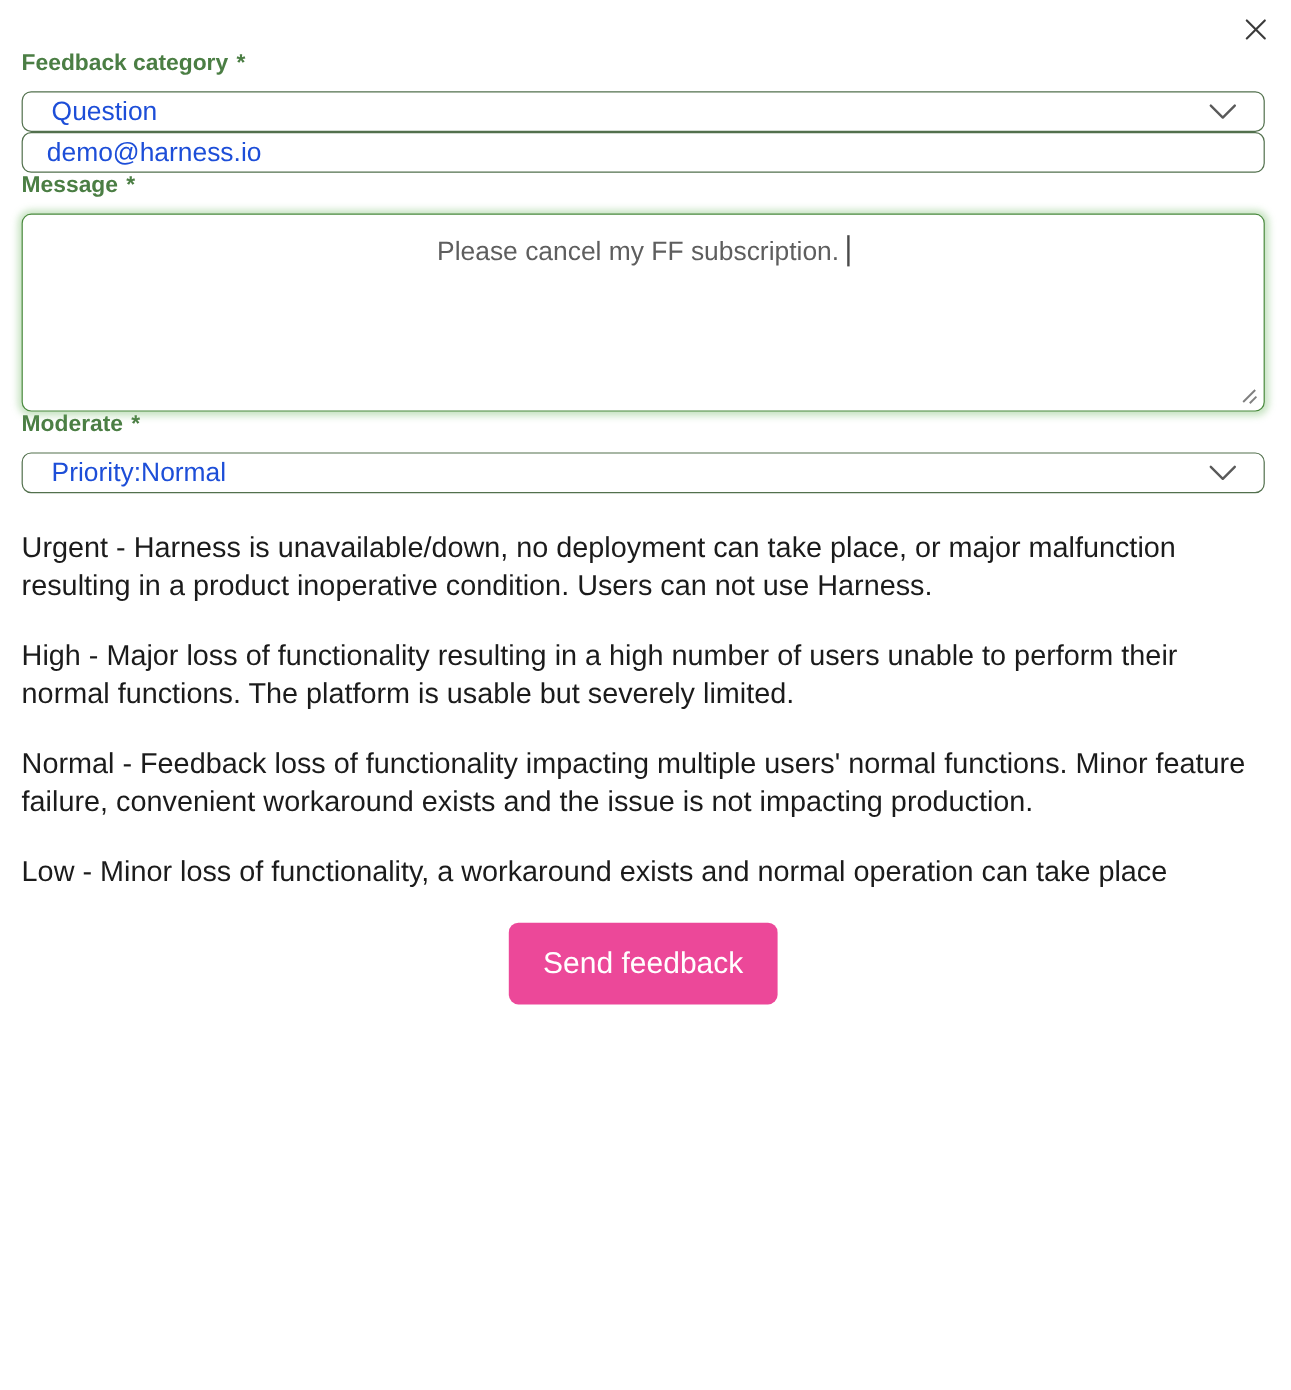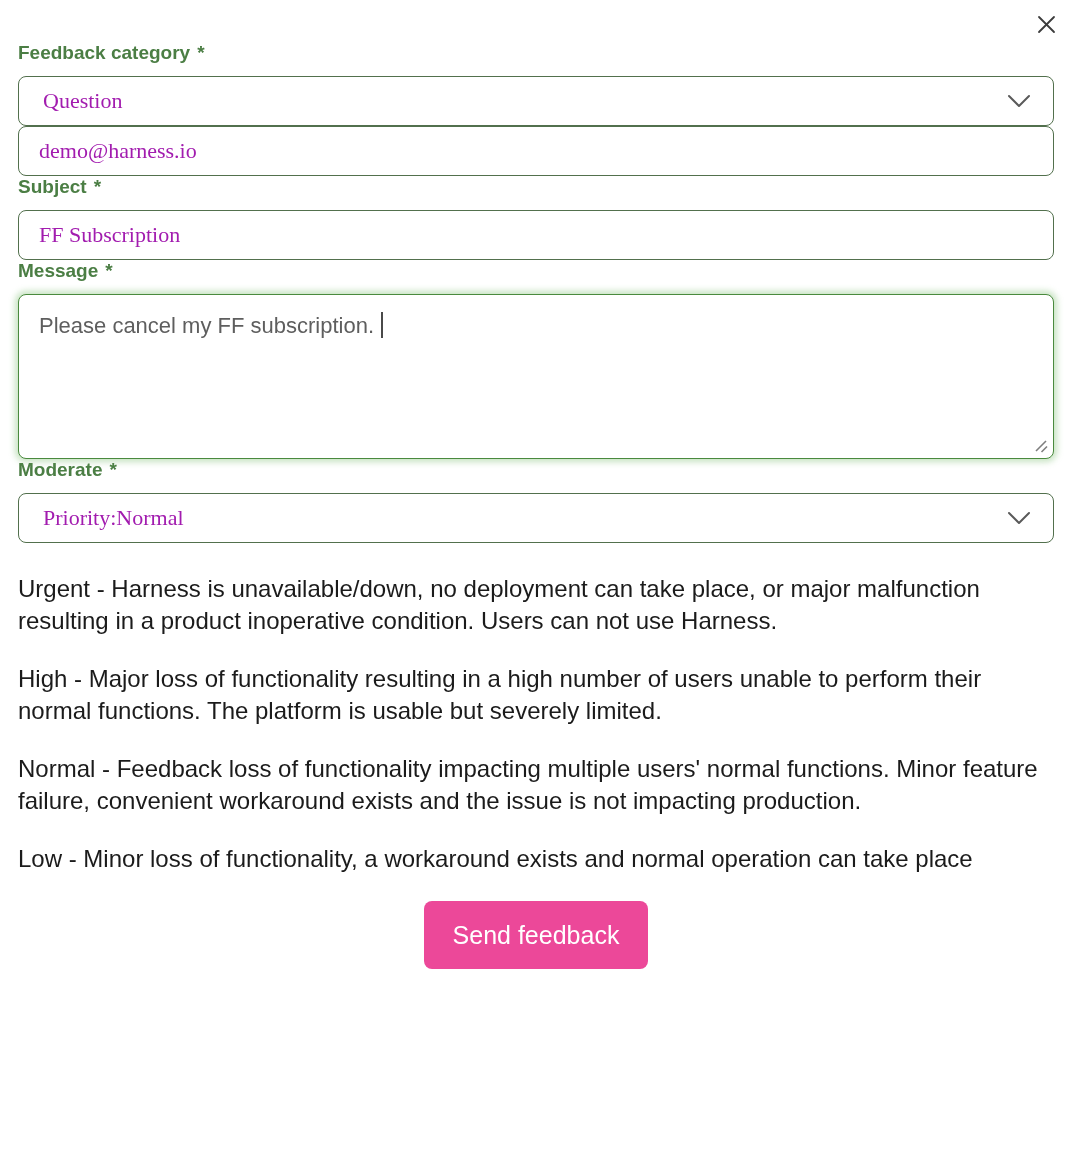--- a/index.html
+++ b/index.html
@@ -17,41 +17,42 @@
     display: flex; align-items: center; justify-content: center;
   }
   .content { padding: 42px 22px 0 18px; }
   .form-group { }
   .field-label {
     font-size: 19px; font-weight: bold; color: #4b7e44;
     line-height: 22px; margin-bottom: 12px;
   }
   .field-label .req { margin-left: 7px; }
   .text-input, .select-box {
-    width: 100%; height: 50px;
+    width: 100%; height: 34px;
     border: 1px solid #52704d; border-radius: 8px;
     background: #ffffff;
-    font-family: Liberation Serif, serif;
-    font-size: 22px; color: #a21caf;
+    font-family: Liberation Sans, sans-serif;
+    font-size: 22px; color: #1d4ed8;
     padding: 0 20px; outline: none;
   }
   .select-box {
     display: flex; align-items: center; justify-content: space-between;
     padding: 0 22px 0 24px; cursor: pointer;
   }
   .select-box .chevron { flex: 0 0 auto; }
   .textarea-box {
     position: relative;
     width: 100%; height: 165px;
     border: 1.5px solid #4a8a3e; border-radius: 8px;
     box-shadow: 0 0 6px 3px rgba(116, 185, 102, 0.40);
     background: #ffffff;
     font-size: 22px; color: #5e5e5e;
     padding: 16px 20px; line-height: 30px;
     cursor: text;
+    text-align: center;
   }
   .caret {
     display: inline-block; width: 1.5px; height: 26px;
     background: #4a4a4a; vertical-align: text-bottom; margin-left: 7px;
   }
   .resize-handle { position: absolute; right: 4px; bottom: 4px; }
   .descriptions { margin-top: 30px; }
   .descriptions p {
     font-size: 24px; line-height: 32px; color: #1b1b1b;
     margin-bottom: 26px;
@@ -84,24 +85,20 @@
       <svg class="chevron" width="24" height="14" viewBox="0 0 24 14">
         <polyline points="2,2 12,12 22,2" fill="none" stroke="#5a5a5a" stroke-width="2" stroke-linecap="round" stroke-linejoin="round"></polyline>
       </svg>
     </div>
   </div>
 
   <div class="form-group">
     <input class="text-input" type="text" value="demo@harness.io" style="">
   </div>
 
-  <div class="form-group">
-    <div class="field-label"><span>Subject</span><span class="req">*</span></div>
-    <input class="text-input" type="text" value="FF Subscription" style="">
-  </div>
 
   <div class="form-group">
     <div class="field-label"><span>Message</span><span class="req">*</span></div>
     <div class="textarea-box">
       <span>Please cancel my FF subscription.</span><span class="caret"></span>
       <svg class="resize-handle" width="16" height="16" viewBox="0 0 16 16">
         <line x1="3" y1="13" x2="13" y2="3" stroke="#7f7f7f" stroke-width="1.6"></line>
         <line x1="8.5" y1="14" x2="14" y2="8.5" stroke="#7f7f7f" stroke-width="1.6"></line>
       </svg>
     </div>

